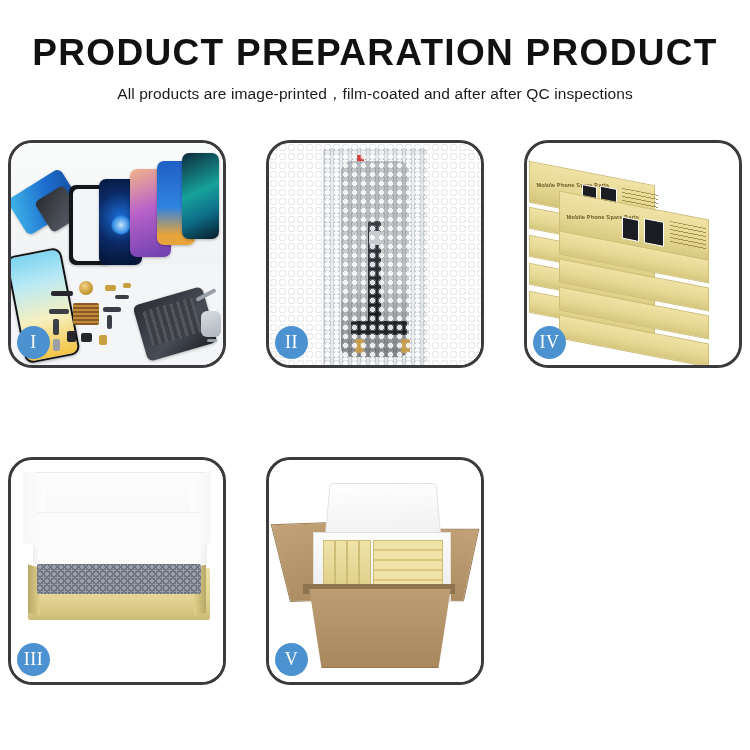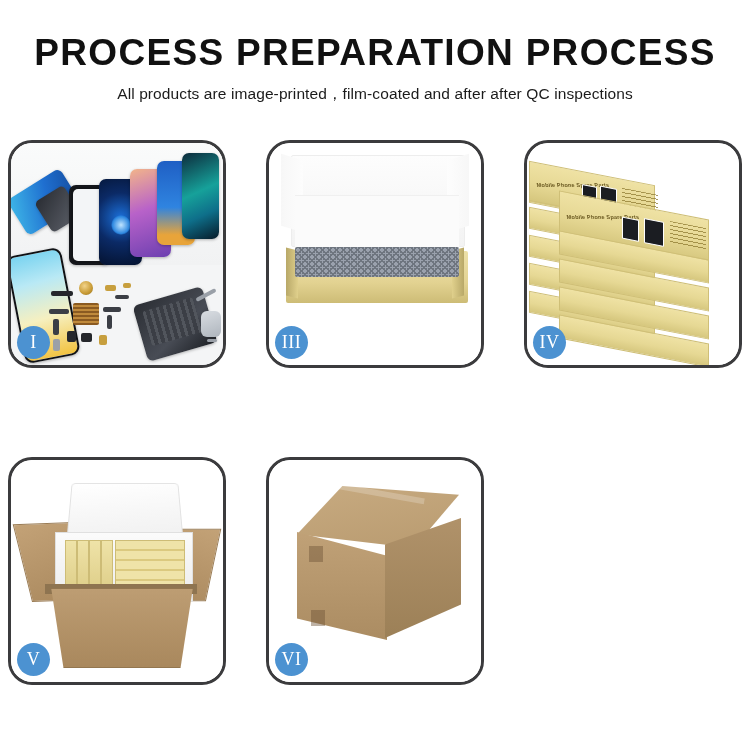--- a/index.html
+++ b/index.html
@@ -388,21 +388,21 @@
     position:absolute; left:42px; top:150px; width:14px; height:16px;
     background: rgba(110,85,55,.45);
   }
 </style>
 </head>
 <body>
 
 <div class="page">
 
   <div class="header">
-    <div class="title">PROCESS PREPARATION PROCESS</div>
+    <div class="title">PRODUCT PREPARATION PRODUCT</div>
     <div class="subtitle">All products are image-printed，film-coated and after after QC inspections</div>
   </div>
 
   <div class="grid">
 
     <div class="panel">
       <div class="panel-photo p1">
         <div class="strip"></div>
 
         <div class="ph ph-a"></div>
@@ -435,89 +435,92 @@
         <div class="part dark" style="left:70px;top:190px;width:11px;height:9px;border-radius:2px;"></div>
         <div class="part silver" style="left:42px;top:196px;width:7px;height:12px;"></div>
         <div class="part gold" style="left:88px;top:192px;width:8px;height:10px;"></div>
         <div class="part silver" style="left:196px;top:196px;width:10px;height:3px;"></div>
         <div class="part silver" style="left:184px;top:150px;width:22px;height:4px;transform:rotate(-28deg);"></div>
         <div class="part silver" style="left:190px;top:168px;width:20px;height:26px;background:linear-gradient(160deg,#d9dde2,#aeb5bd);border-radius:6px;"></div>
       </div>
       <div class="badge">I</div>
     </div>
 
+    <div class="panel">
+      <div class="panel-photo p2">
+        <div class="bag"></div>
+        <div class="screen"></div>
+        <div class="flex"></div>
+        <div class="chip"></div>
+        <div class="tab-gold" style="left:86px;top:196px;"></div>
+        <div class="tab-gold" style="left:132px;top:196px;"></div>
+        <div class="part dark" style="position:absolute;left:82px;top:178px;width:56px;height:14px;background:#202328;border-radius:2px;"></div>
+        <div class="redmark"></div>
+        <div class="bubble-overlay"></div>
+      </div>
+      <div class="badge">II</div>
+    </div>
+
+    <div class="panel">
+      <div class="panel-photo p4">
+
+        <div class="stackbox" style="left:2px;top:48px;width:124px;height:22px;transform:skewY(11deg);"></div>
+        <div class="stackbox" style="left:2px;top:76px;width:124px;height:20px;transform:skewY(11deg);"></div>
+        <div class="stackbox" style="left:2px;top:104px;width:124px;height:20px;transform:skewY(11deg);"></div>
+        <div class="stackbox" style="left:2px;top:132px;width:124px;height:20px;transform:skewY(11deg);"></div>
+        <div class="stackbox" style="left:2px;top:160px;width:124px;height:20px;transform:skewY(11deg);"></div>
+
+        <div class="stackbox" style="left:2px;top:30px;width:124px;height:38px;transform:skewY(11deg);">
+          <div class="lbl" style="left:6px;top:12px;transform:rotate(-11deg);">Mobile Phone Spare Parts</div>
+          <div class="minithumb" style="left:52px;top:12px;width:13px;height:17px;"></div>
+          <div class="minithumb" style="left:70px;top:10px;width:15px;height:19px;"></div>
+          <div class="speclines" style="left:92px;top:8px;"></div>
+        </div>
+
+        <div class="stackbox" style="left:32px;top:62px;width:148px;height:42px;transform:skewY(11deg);">
+          <div class="lbl" style="left:6px;top:14px;transform:rotate(-11deg);">Mobile Phone Spare Parts</div>
+          <div class="minithumb" style="left:62px;top:13px;width:15px;height:20px;"></div>
+          <div class="minithumb" style="left:84px;top:10px;width:18px;height:23px;"></div>
+          <div class="speclines" style="left:110px;top:8px;"></div>
+        </div>
+
+        <div class="stackbox" style="left:32px;top:102px;width:148px;height:22px;transform:skewY(11deg);"></div>
+        <div class="stackbox" style="left:32px;top:130px;width:148px;height:22px;transform:skewY(11deg);"></div>
+        <div class="stackbox" style="left:32px;top:158px;width:148px;height:22px;transform:skewY(11deg);"></div>
+        <div class="stackbox" style="left:32px;top:186px;width:148px;height:22px;transform:skewY(11deg);"></div>
+      </div>
+      <div class="badge">IV</div>
+    </div>
 
     <div class="panel">
       <div class="panel-photo p3">
         <div class="lid"></div>
         <div class="lid-flapL"></div>
         <div class="lid-flapR"></div>
         <div class="foam"></div>
         <div class="tray"></div>
         <div class="tray-lipL"></div>
         <div class="tray-lipR"></div>
         <div class="tray-inner"></div>
       </div>
       <div class="badge">III</div>
-    </div>
-
-    <div class="panel">
-      <div class="panel-photo p4">
-
-        <div class="stackbox" style="left:2px;top:48px;width:124px;height:22px;transform:skewY(11deg);"></div>
-        <div class="stackbox" style="left:2px;top:76px;width:124px;height:20px;transform:skewY(11deg);"></div>
-        <div class="stackbox" style="left:2px;top:104px;width:124px;height:20px;transform:skewY(11deg);"></div>
-        <div class="stackbox" style="left:2px;top:132px;width:124px;height:20px;transform:skewY(11deg);"></div>
-        <div class="stackbox" style="left:2px;top:160px;width:124px;height:20px;transform:skewY(11deg);"></div>
-
-        <div class="stackbox" style="left:2px;top:30px;width:124px;height:38px;transform:skewY(11deg);">
-          <div class="lbl" style="left:6px;top:12px;transform:rotate(-11deg);">Mobile Phone Spare Parts</div>
-          <div class="minithumb" style="left:52px;top:12px;width:13px;height:17px;"></div>
-          <div class="minithumb" style="left:70px;top:10px;width:15px;height:19px;"></div>
-          <div class="speclines" style="left:92px;top:8px;"></div>
-        </div>
-
-        <div class="stackbox" style="left:32px;top:62px;width:148px;height:42px;transform:skewY(11deg);">
-          <div class="lbl" style="left:6px;top:14px;transform:rotate(-11deg);">Mobile Phone Spare Parts</div>
-          <div class="minithumb" style="left:62px;top:13px;width:15px;height:20px;"></div>
-          <div class="minithumb" style="left:84px;top:10px;width:18px;height:23px;"></div>
-          <div class="speclines" style="left:110px;top:8px;"></div>
-        </div>
-
-        <div class="stackbox" style="left:32px;top:102px;width:148px;height:22px;transform:skewY(11deg);"></div>
-        <div class="stackbox" style="left:32px;top:130px;width:148px;height:22px;transform:skewY(11deg);"></div>
-        <div class="stackbox" style="left:32px;top:158px;width:148px;height:22px;transform:skewY(11deg);"></div>
-        <div class="stackbox" style="left:32px;top:186px;width:148px;height:22px;transform:skewY(11deg);"></div>
-      </div>
-      <div class="badge">IV</div>
     </div>
 
     <div class="panel">
       <div class="panel-photo p5">
         <div class="flapL"></div>
         <div class="flapR"></div>
         <div class="foamLid"></div>
         <div class="foamBox"></div>
         <div class="ybox" style="left:54px;"></div>
         <div class="ybox" style="left:66px;"></div>
         <div class="ybox" style="left:78px;"></div>
         <div class="ybox" style="left:90px;"></div>
         <div class="ybox-flat"></div>
         <div class="carton-top"></div>
         <div class="carton"></div>
       </div>
       <div class="badge">V</div>
     </div>
 
-    <div class="panel">
-      <div class="panel-photo p6">
-        <div class="top"></div>
-        <div class="front"></div>
-        <div class="right"></div>
-        <div class="seam"></div>
-        <div class="tape"></div>
-        <div class="tape2"></div>
-      </div>
-      <div class="badge">VI</div>
-    </div>
 
   </div>
 </div>
 
 </body></html>

